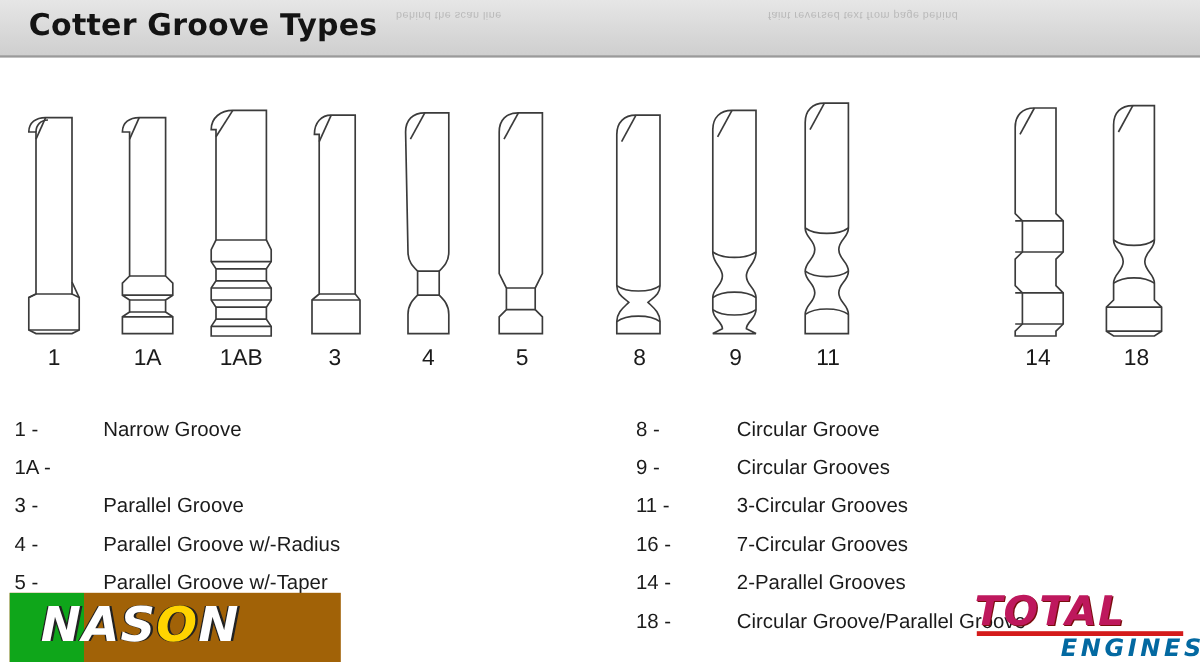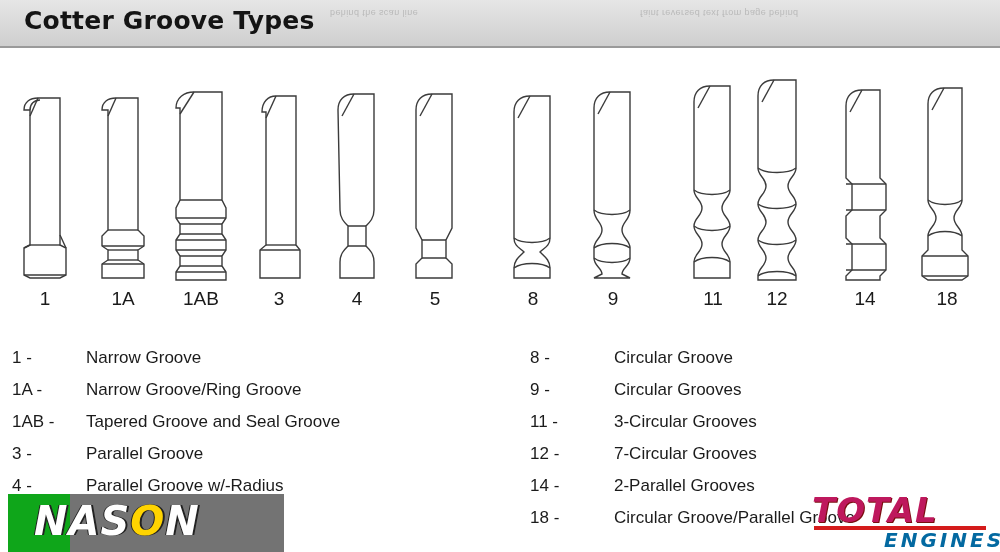--- a/index.html
+++ b/index.html
@@ -99,21 +99,21 @@
   .legend-right .legend-key { width: 84px; flex: 0 0 84px; }
   .legend-desc { white-space: nowrap; }
 
   
   .nason-logo {
     position: absolute;
     left: 8px;
     top: 494px;
     width: 276px;
     height: 58px;
-    background: #737373;
+    background: #a16207;
     overflow: hidden;
   }
   .nason-green {
     position: absolute;
     left: 0; top: 0;
     width: 62px;
     height: 58px;
     background: #0fa61a;
   }
   .nason-text {
@@ -283,46 +283,33 @@
         <path d="M18 58 C18 48, 24 42, 34 42 L54 42 L54 160 C54 170, 46 172, 46 180 C46 188, 54 190, 54 198 L54 208 C54 216, 46 218, 46 224 L54 228 L18 228 L26 224 C26 218, 18 216, 18 208 L18 198 C18 190, 26 188, 26 180 C26 172, 18 170, 18 160 Z"></path>
         <path d="M34 42 L22 64"></path>
         <path d="M18 160 C26 166, 46 166, 54 160"></path>
         <path d="M18 198 C26 192, 46 192, 54 198"></path>
         <path d="M18 208 C26 214, 46 214, 54 208"></path>
       </g>
     </svg>
     <div class="valve-label">9</div>
   </div>
 
-  <div class="valve" style="left:676px">
+  <div class="valve" style="left:653px">
     <svg width="74" height="240" viewBox="0 0 74 240">
       <g fill="none" stroke="#3b3b3b" stroke-width="1.4">
         <path d="M18 52 C18 42, 24 36, 34 36 L54 36 L54 140 C54 148, 46 150, 46 158 C46 166, 54 168, 54 176 C54 184, 46 186, 46 194 C46 202, 54 204, 54 212 L54 228 L18 228 L18 212 C18 204, 26 202, 26 194 C26 186, 18 184, 18 176 C18 168, 26 166, 26 158 C26 150, 18 148, 18 140 Z"></path>
         <path d="M34 36 L22 58"></path>
         <path d="M18 140 C26 146, 46 146, 54 140"></path>
         <path d="M18 176 C26 182, 46 182, 54 176"></path>
         <path d="M18 212 C26 206, 46 206, 54 212"></path>
       </g>
     </svg>
     <div class="valve-label">11</div>
   </div>
 
-  <div class="valve" style="left:740px">
-    <svg width="74" height="240" viewBox="0 0 74 240">
-      <g fill="none" stroke="#3b3b3b" stroke-width="1.4">
-        <path d="M18 46 C18 36, 24 30, 34 30 L56 30 L56 118 C56 126, 48 128, 48 136 C48 144, 56 146, 56 154 C56 162, 48 164, 48 172 C48 180, 56 182, 56 190 C56 198, 48 200, 48 208 C48 216, 56 218, 56 226 L56 230 L18 230 L18 226 C18 218, 26 216, 26 208 C26 200, 18 198, 18 190 C18 182, 26 180, 26 172 C26 164, 18 162, 18 154 C18 146, 26 144, 26 136 C26 128, 18 126, 18 118 Z"></path>
-        <path d="M34 30 L22 52"></path>
-        <path d="M18 118 C26 124, 48 124, 56 118"></path>
-        <path d="M18 154 C26 160, 48 160, 56 154"></path>
-        <path d="M18 190 C26 196, 48 196, 56 190"></path>
-        <path d="M18 226 C26 220, 48 220, 56 226"></path>
-      </g>
-    </svg>
-    <div class="valve-label">12</div>
-  </div>
 
   <div class="valve" style="left:828px">
     <svg width="74" height="240" viewBox="0 0 74 240">
       <g fill="none" stroke="#3b3b3b" stroke-width="1.4">
         <path d="M18 56 C18 46, 24 40, 34 40 L52 40 L52 128 L58 134 L58 160 L52 166 L52 188 L58 194 L58 220 L52 226 L52 230 L18 230 L18 226 L24 220 L24 194 L18 188 L18 166 L24 160 L24 134 L18 128 Z"></path>
         <path d="M34 40 L22 62"></path>
         <line x1="18" y1="134" x2="58" y2="134"></line>
         <line x1="18" y1="160" x2="58" y2="160"></line>
         <line x1="18" y1="194" x2="58" y2="194"></line>
         <line x1="18" y1="220" x2="58" y2="220"></line>
@@ -347,25 +334,20 @@
 
 </div>
 
 <div class="legend legend-left">
   <div class="legend-row">
     <span class="legend-key">1 -</span>
     <span class="legend-desc">Narrow Groove</span>
   </div>
   <div class="legend-row">
     <span class="legend-key">1A -</span>
-    <span class="legend-desc">Narrow Groove/Ring Groove</span>
-  </div>
-  <div class="legend-row">
-    <span class="legend-key">1AB -</span>
-    <span class="legend-desc">Tapered Groove and Seal Groove</span>
   </div>
   <div class="legend-row">
     <span class="legend-key">3 -</span>
     <span class="legend-desc">Parallel Groove</span>
   </div>
   <div class="legend-row">
     <span class="legend-key">4 -</span>
     <span class="legend-desc">Parallel Groove w/-Radius</span>
   </div>
   <div class="legend-row">
@@ -381,21 +363,21 @@
   </div>
   <div class="legend-row">
     <span class="legend-key">9 -</span>
     <span class="legend-desc">Circular Grooves</span>
   </div>
   <div class="legend-row">
     <span class="legend-key">11 -</span>
     <span class="legend-desc">3-Circular Grooves</span>
   </div>
   <div class="legend-row">
-    <span class="legend-key">12 -</span>
+    <span class="legend-key">16 -</span>
     <span class="legend-desc">7-Circular Grooves</span>
   </div>
   <div class="legend-row">
     <span class="legend-key">14 -</span>
     <span class="legend-desc">2-Parallel Grooves</span>
   </div>
   <div class="legend-row">
     <span class="legend-key">18 -</span>
     <span class="legend-desc">Circular Groove/Parallel Groove</span>
   </div>

